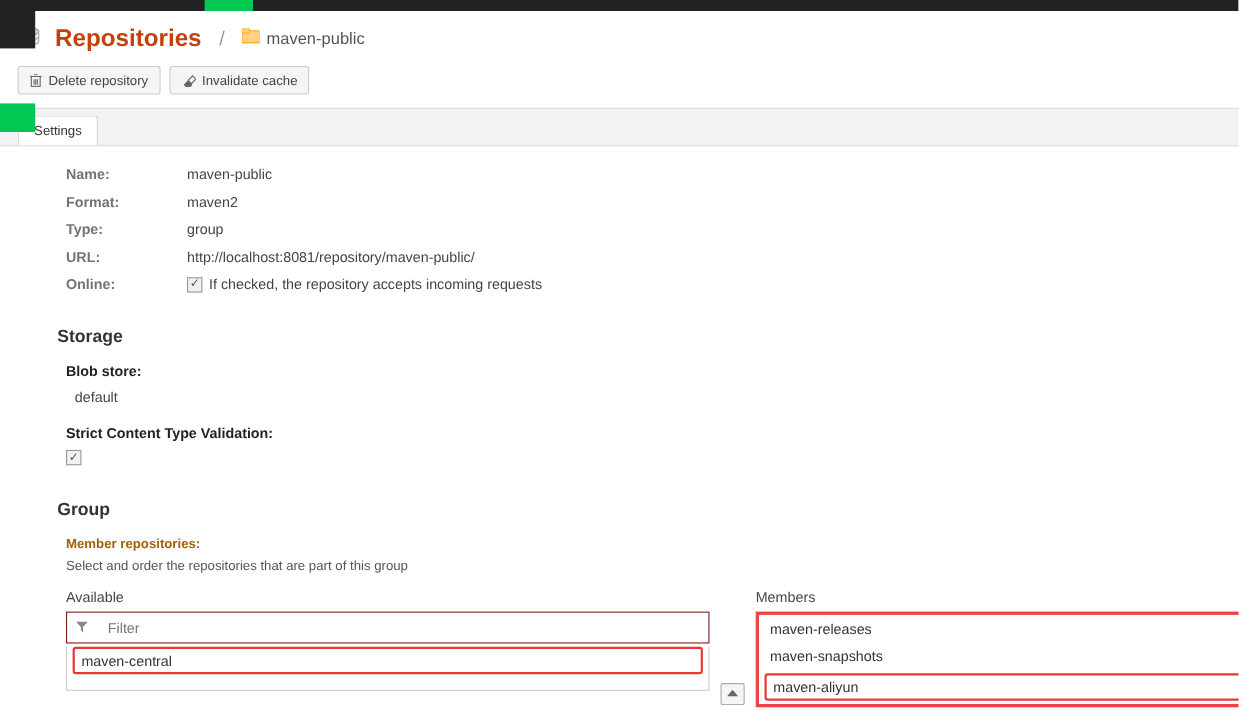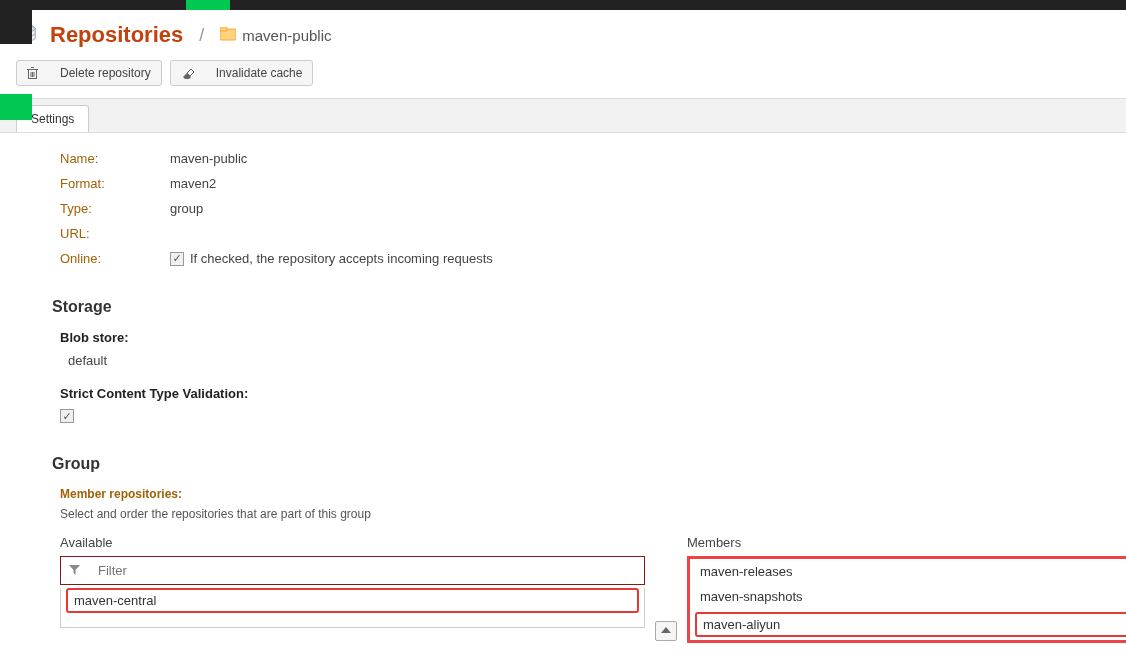--- a/index.html
+++ b/index.html
@@ -16,29 +16,29 @@
     .main { flex: 1; }
     
     .breadcrumb-bar { padding: 12px 16px 12px 16px; display: flex; align-items: center; gap: 12px; }
     .db-icon { width: 22px; height: 22px; }
     .breadcrumb-title { color: #c2410c; font-size: 22px; font-weight: 600; }
     .breadcrumb-sep { color: #999; font-size: 18px; margin: 0 4px; }
     .folder-icon { width: 16px; height: 14px; display: inline-block; margin-right: 6px; }
     .breadcrumb-current { color: #555; font-size: 15px; display: flex; align-items: center; }
     
     .action-bar { padding: 0 16px 12px 16px; display: flex; gap: 8px; }
-    .btn { background: #f5f5f5; border: 1px solid #ccc; border-radius: 3px; padding: 5px 10px; font-size: 12px; color: #444; display: inline-flex; align-items: center; gap: 22px; cursor: pointer; }
+    .btn { background: #f5f5f5; border: 1px solid #ccc; border-radius: 3px; padding: 5px 10px; font-size: 12px; color: #444; display: inline-flex; align-items: center; gap: 6px; cursor: pointer; }
     
     .tabs-bar { background: #f2f2f2; border-top: 1px solid #ddd; border-bottom: 1px solid #ddd; padding: 6px 0 0 16px; }
     .tab { background: #fff; border: 1px solid #ccc; border-bottom: none; padding: 6px 14px; font-size: 12px; color: #333; border-radius: 3px 3px 0 0; display: inline-block; cursor: pointer; }
     
     .content { padding: 18px 28px 18px 60px; }
     
     .field-row { display: flex; margin-bottom: 10px; align-items: center; }
-    .field-label { width: 110px; font-weight: 400; color: #a16207; font-size: 13px; }
+    .field-label { width: 110px; font-weight: 700; color: #737373; font-size: 13px; }
     .field-value { color: #444; font-size: 13px; }
     
     .checkbox-row { display: flex; align-items: center; gap: 6px; }
     .checkbox-box { width: 14px; height: 14px; border: 1px solid #999; background: #f0f0f0; display: flex; align-items: center; justify-content: center; }
     .checkbox-tick { font-size: 11px; color: #555; line-height: 1; }
     .checkbox-label { color: #444; font-size: 13px; }
     
     .section-h { font-size: 16px; font-weight: 600; color: #333; margin-top: 32px; margin-bottom: 14px; margin-left: -8px; }
     .sub-label { font-weight: 600; color: #222; font-size: 13px; margin-bottom: 6px; }
     .sub-value { color: #444; font-size: 13px; margin-left: 8px; }
@@ -137,20 +137,21 @@
       <div class="field-row">
         <div class="field-label">Format:</div>
         <div class="field-value">maven2</div>
       </div>
       <div class="field-row">
         <div class="field-label">Type:</div>
         <div class="field-value">group</div>
       </div>
       <div class="field-row">
         <div class="field-label">URL:</div>
+        <div class="field-value">http://localhost:8081/repository/maven-public/</div>
       </div>
       <div class="field-row">
         <div class="field-label">Online:</div>
         <div class="checkbox-row">
           <div class="checkbox-box">
               <span class="checkbox-tick">✓</span>
             </div>
           <span class="checkbox-label">If checked, the repository accepts incoming requests</span>
         </div>
       </div>

